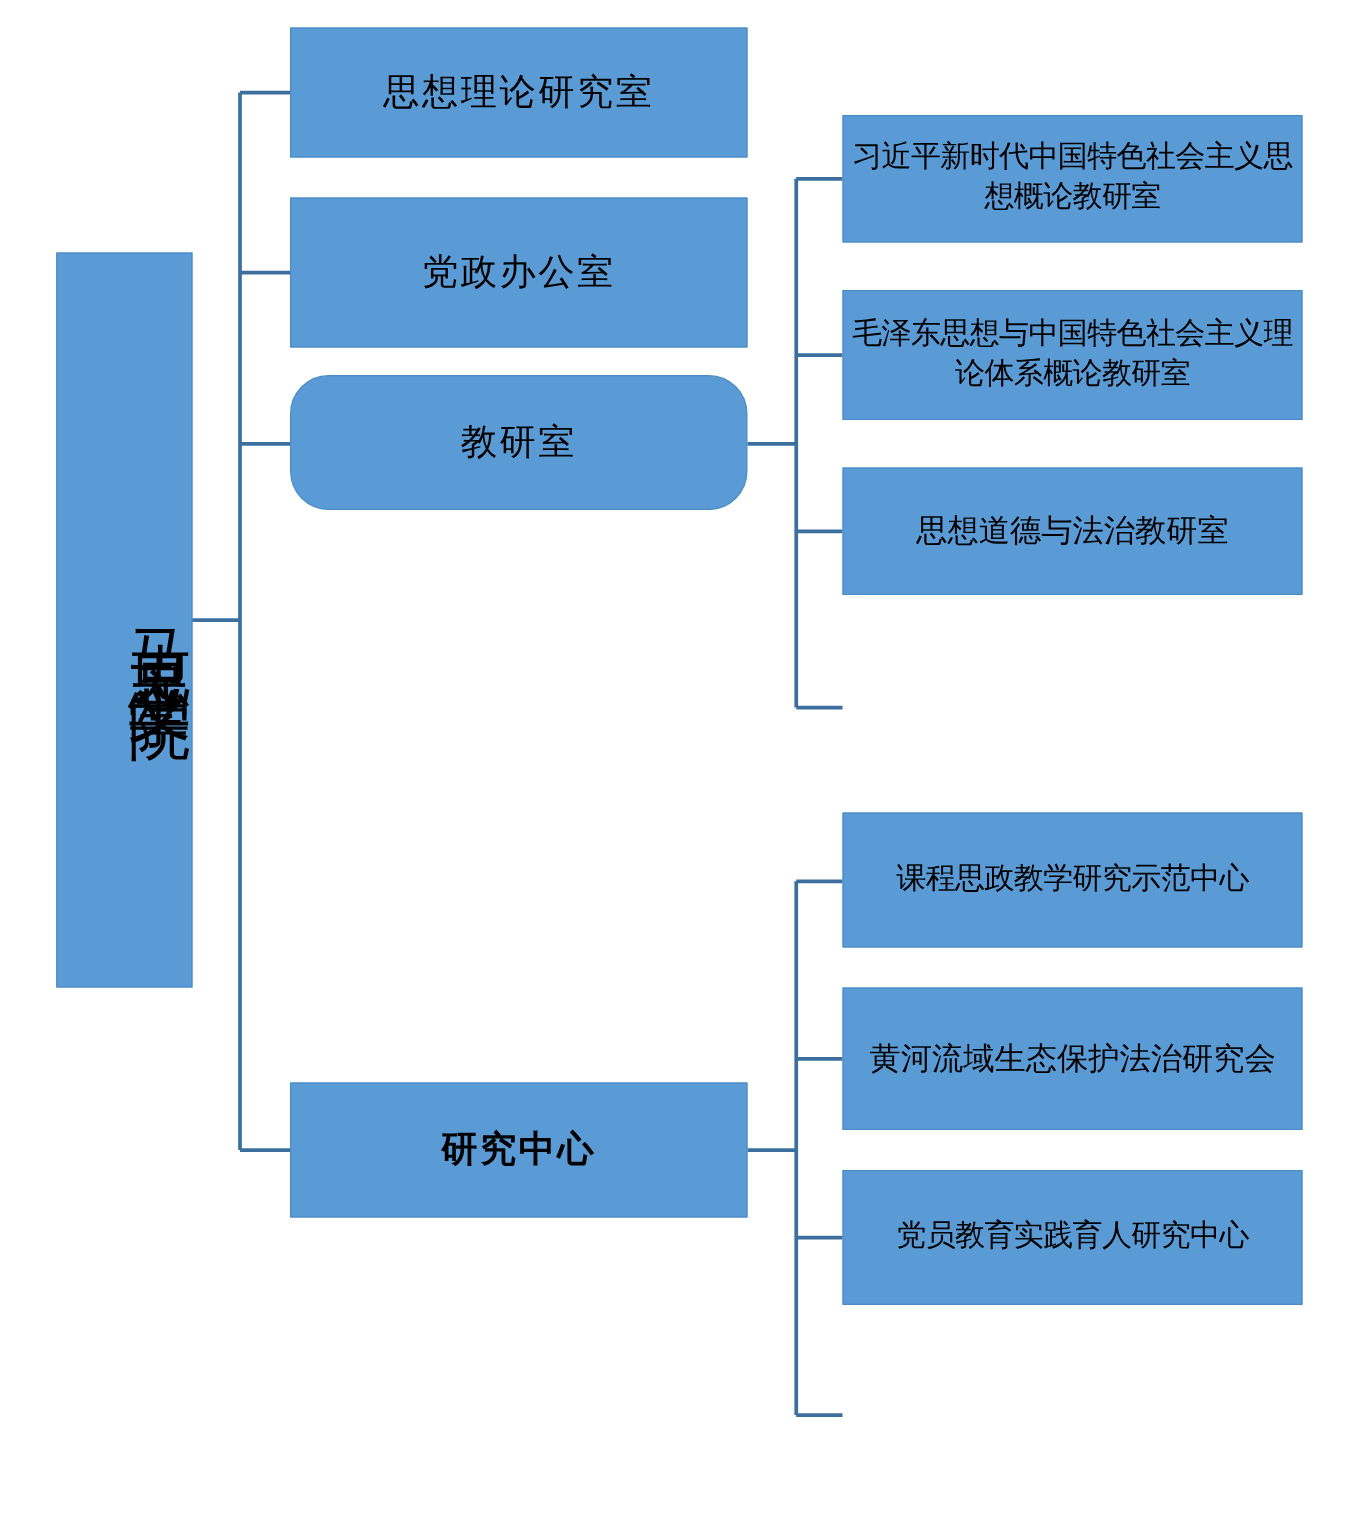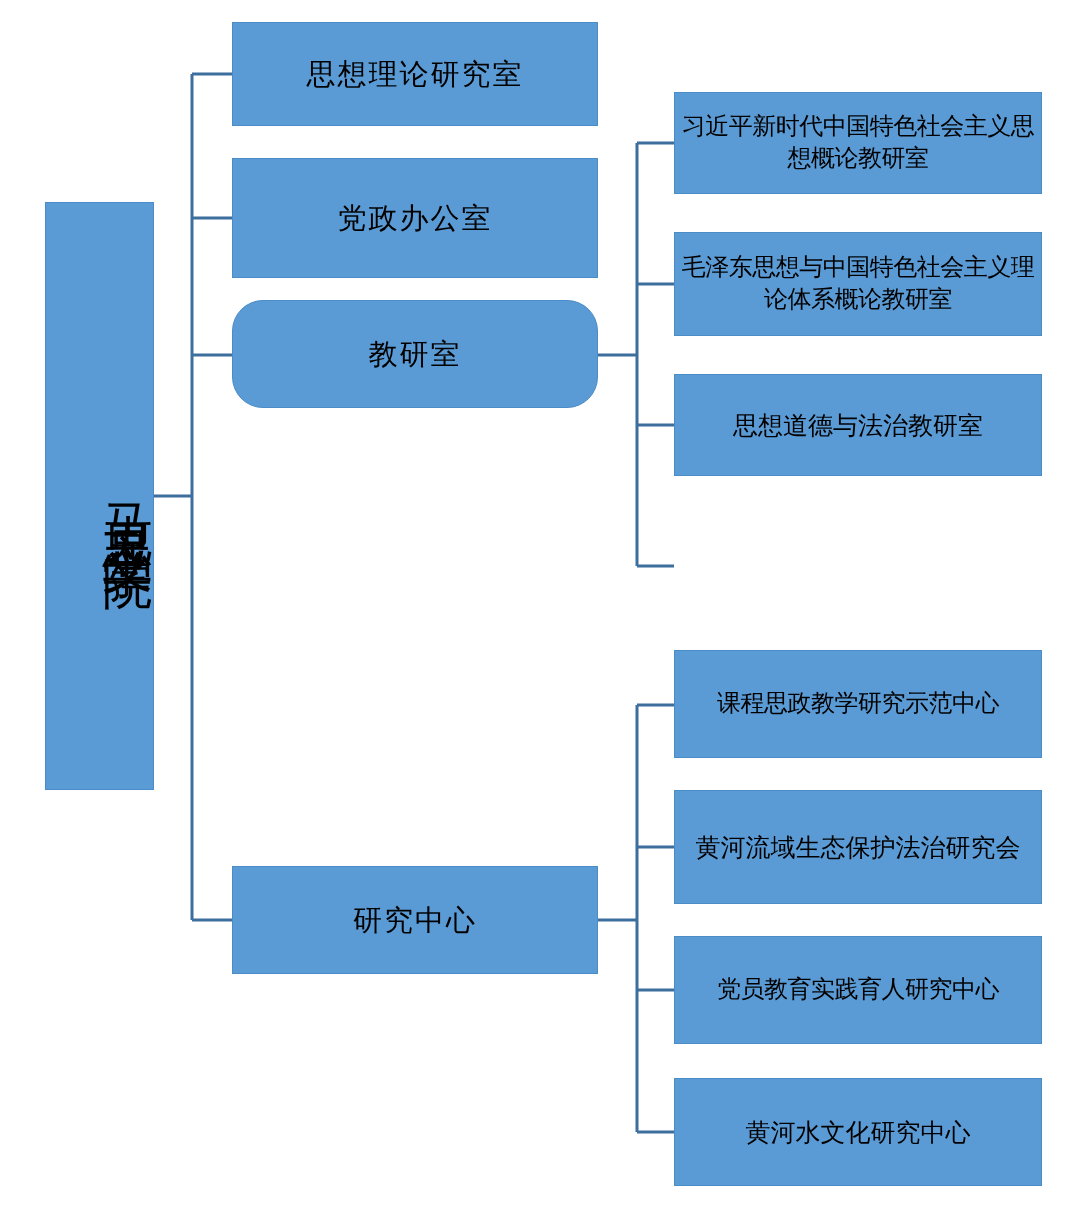--- a/index.html
+++ b/index.html
@@ -110,21 +110,21 @@
   </div>
 
   <div class="node node-l2" style="left:232px; top:158px; width:366px; height:120px;">
     <span class="node-label">党政办公室</span>
   </div>
 
   <div class="node node-l2" style="left:232px; top:300px; width:366px; height:108px;border-radius:31px;">
     <span class="node-label">教研室</span>
   </div>
 
-  <div class="node node-l2" style="left:232px; top:866px; width:366px; height:108px;">
+  <div class="node node-l2" style="left:232px; top:866px; width:366px; height:108px;font-weight:bold;">
     <span class="node-label">研究中心</span>
   </div>
 
   <div class="node node-l3 tight" style="left:674px; top:92px; width:368px; height:102px;">
     <span class="node-label">习近平新时代中国特色社会主义思想概论教研室</span>
   </div>
 
   <div class="node node-l3 tight" style="left:674px; top:232px; width:368px; height:104px;">
     <span class="node-label">毛泽东思想与中国特色社会主义理论体系概论教研室</span>
   </div>
@@ -139,17 +139,14 @@
   </div>
 
   <div class="node node-l3" style="left:674px; top:790px; width:368px; height:114px;">
     <span class="node-label">黄河流域生态保护法治研究会</span>
   </div>
 
   <div class="node node-l3 tight" style="left:674px; top:936px; width:368px; height:108px;">
     <span class="node-label">党员教育实践育人研究中心</span>
   </div>
 
-  <div class="node node-l3" style="left:674px; top:1078px; width:368px; height:108px;">
-    <span class="node-label">黄河水文化研究中心</span>
-  </div>
 
 </div>
 
 </body></html>

